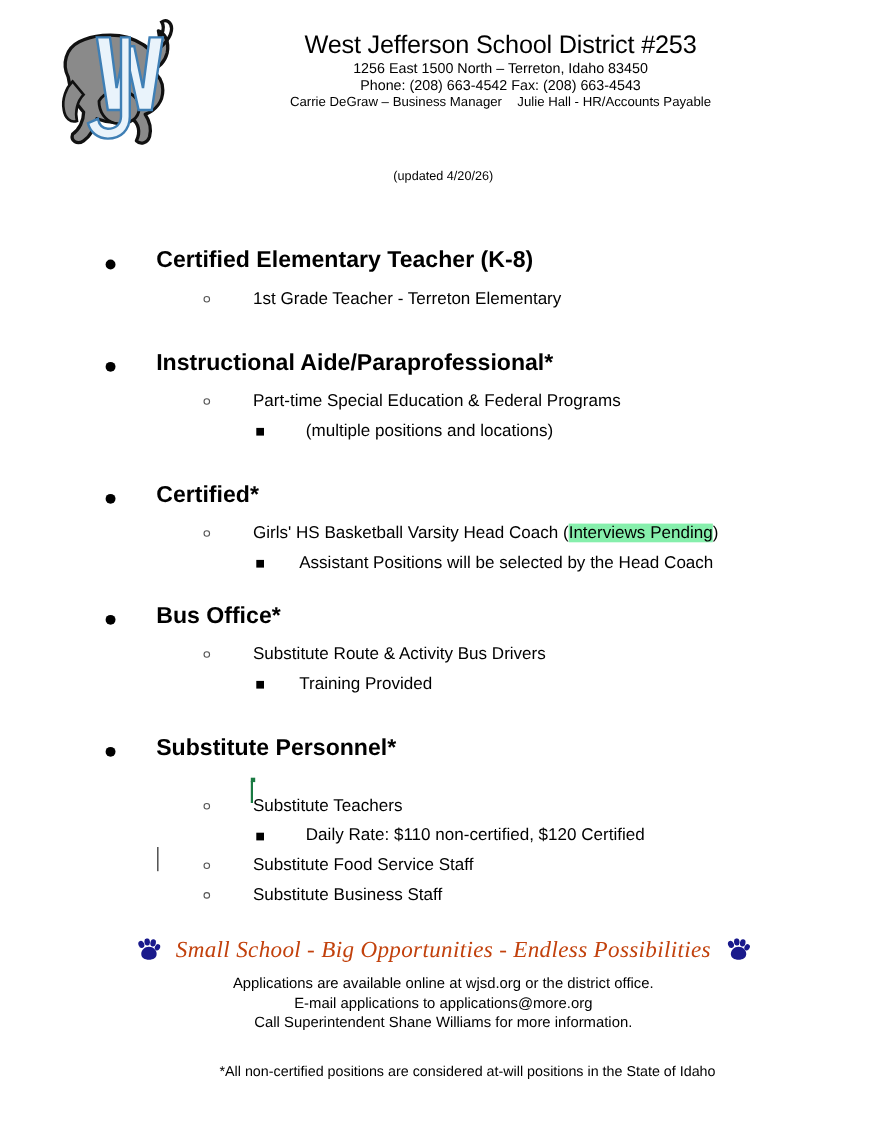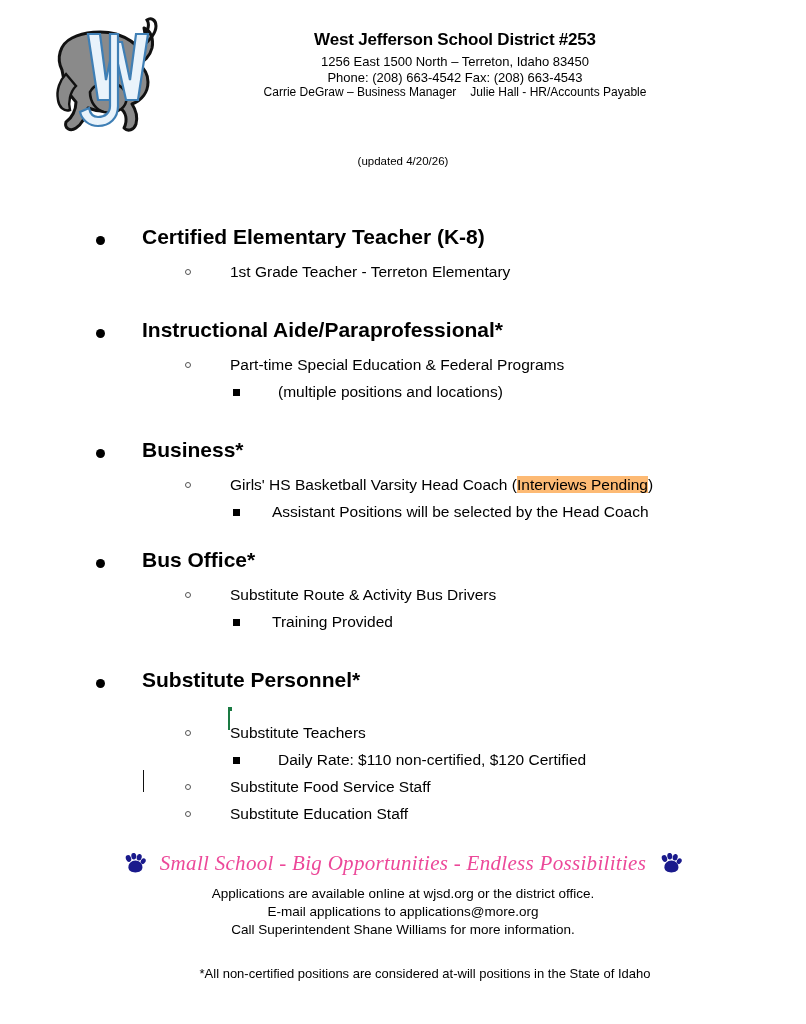--- a/index.html
+++ b/index.html
@@ -37,22 +37,22 @@
   .logo svg { display: block; }
 
   .header-text {
     position: absolute;
     left: 200px;
     top: 26px;
     width: 510px;
     text-align: center;
   }
   .district-title {
-    font-size: 17px;
-    font-weight: bold;
+    font-size: 23px;
+    font-weight: normal;
     letter-spacing: -0.2px;
     line-height: 28px;
     white-space: nowrap;
   }
   .addr-line {
     font-size: 13px;
     font-weight: normal;
     line-height: 15.5px;
     white-space: nowrap;
   }
@@ -158,21 +158,21 @@
     font-size: 15.5px;
     line-height: 24px;
     white-space: nowrap;
   }
   .lvl3.tight .txt { left: 272px; }
 
   .spacer-lg { height: 28px; }
   .spacer-md { height: 18px; }
 
   .hl {
-    background: #fdba74;
+    background: #86efac;
   }
 
   
   .collab-caret {
     position: absolute;
     left: 228px;
     top: 710px;
     width: 2px;
     height: 20px;
     background: #1a7a42;
@@ -209,21 +209,21 @@
     justify-content: center;
     gap: 14px;
     height: 30px;
   }
   .tagline {
     font-family: "Liberation Serif", "DejaVu Serif", serif;
     font-size: 21px;
     font-style: italic;
     letter-spacing: 0.3px;
     white-space: nowrap;
-    color: #ec4899;
+    color: #c2410c;
   }
   .paw { display: block; }
 
   .footer-lines {
     margin-top: 7px;
   }
   .footer-lines .fline {
     font-size: 13.5px;
     line-height: 18px;
     white-space: nowrap;
@@ -313,21 +313,21 @@
       <div class="lvl3">
         <span class="bullet"></span>
         <span class="txt">(multiple positions and locations)</span>
       </div>
     </div>
     <div class="spacer-lg"></div>
 
     <div class="group">
       <div class="lvl1">
         <span class="bullet"></span>
-        <span class="txt">Business*</span>
+        <span class="txt">Certified*</span>
       </div>
       <div class="lvl2">
         <span class="bullet"></span>
         <span class="txt">
           <span>Girls' HS Basketball Varsity Head Coach (</span><span class="hl">Interviews Pending</span><span>)</span>
         </span>
       </div>
       <div class="lvl3 tight">
         <span class="bullet"></span>
         <span class="txt">Assistant Positions will be selected by the Head Coach</span>
@@ -364,21 +364,21 @@
       <div class="lvl3">
         <span class="bullet"></span>
         <span class="txt">Daily Rate: $110 non-certified, $120 Certified</span>
       </div>
       <div class="lvl2">
         <span class="bullet"></span>
         <span class="txt">Substitute Food Service Staff</span>
       </div>
       <div class="lvl2">
         <span class="bullet"></span>
-        <span class="txt">Substitute Education Staff</span>
+        <span class="txt">Substitute Business Staff</span>
       </div>
     </div>
   </div>
 
   <div class="collab-caret"></div>
   <div class="text-caret"></div>
 
   <div class="footer">
 
     <div class="tagline-row">

